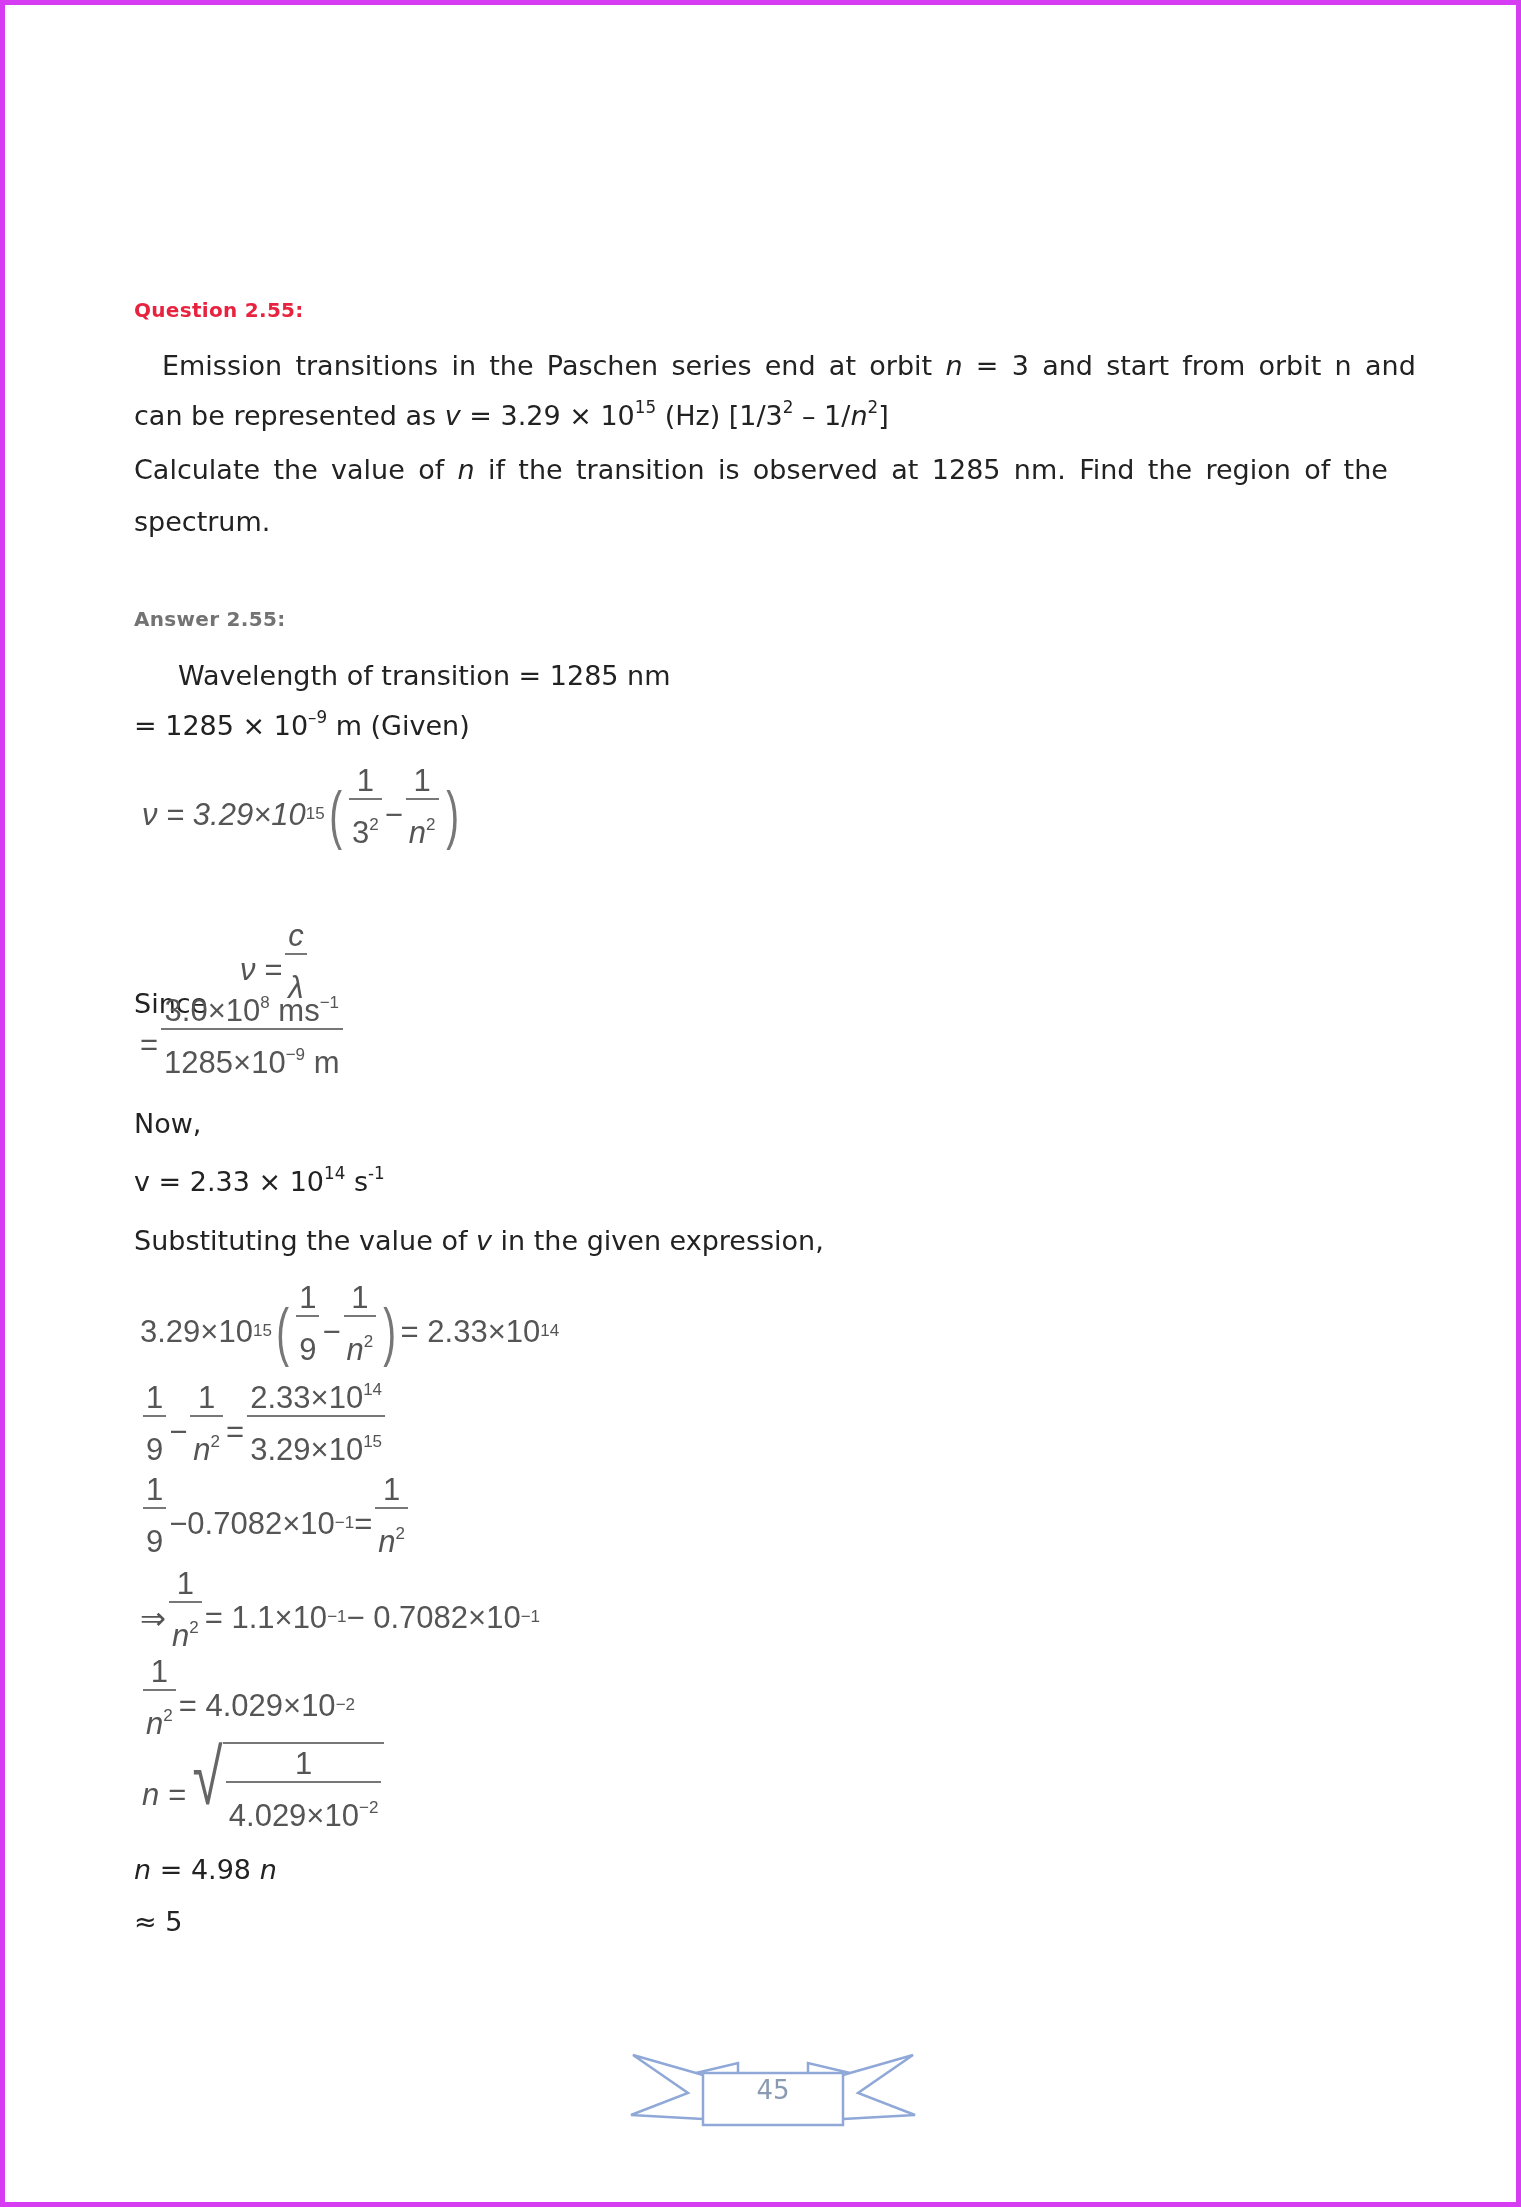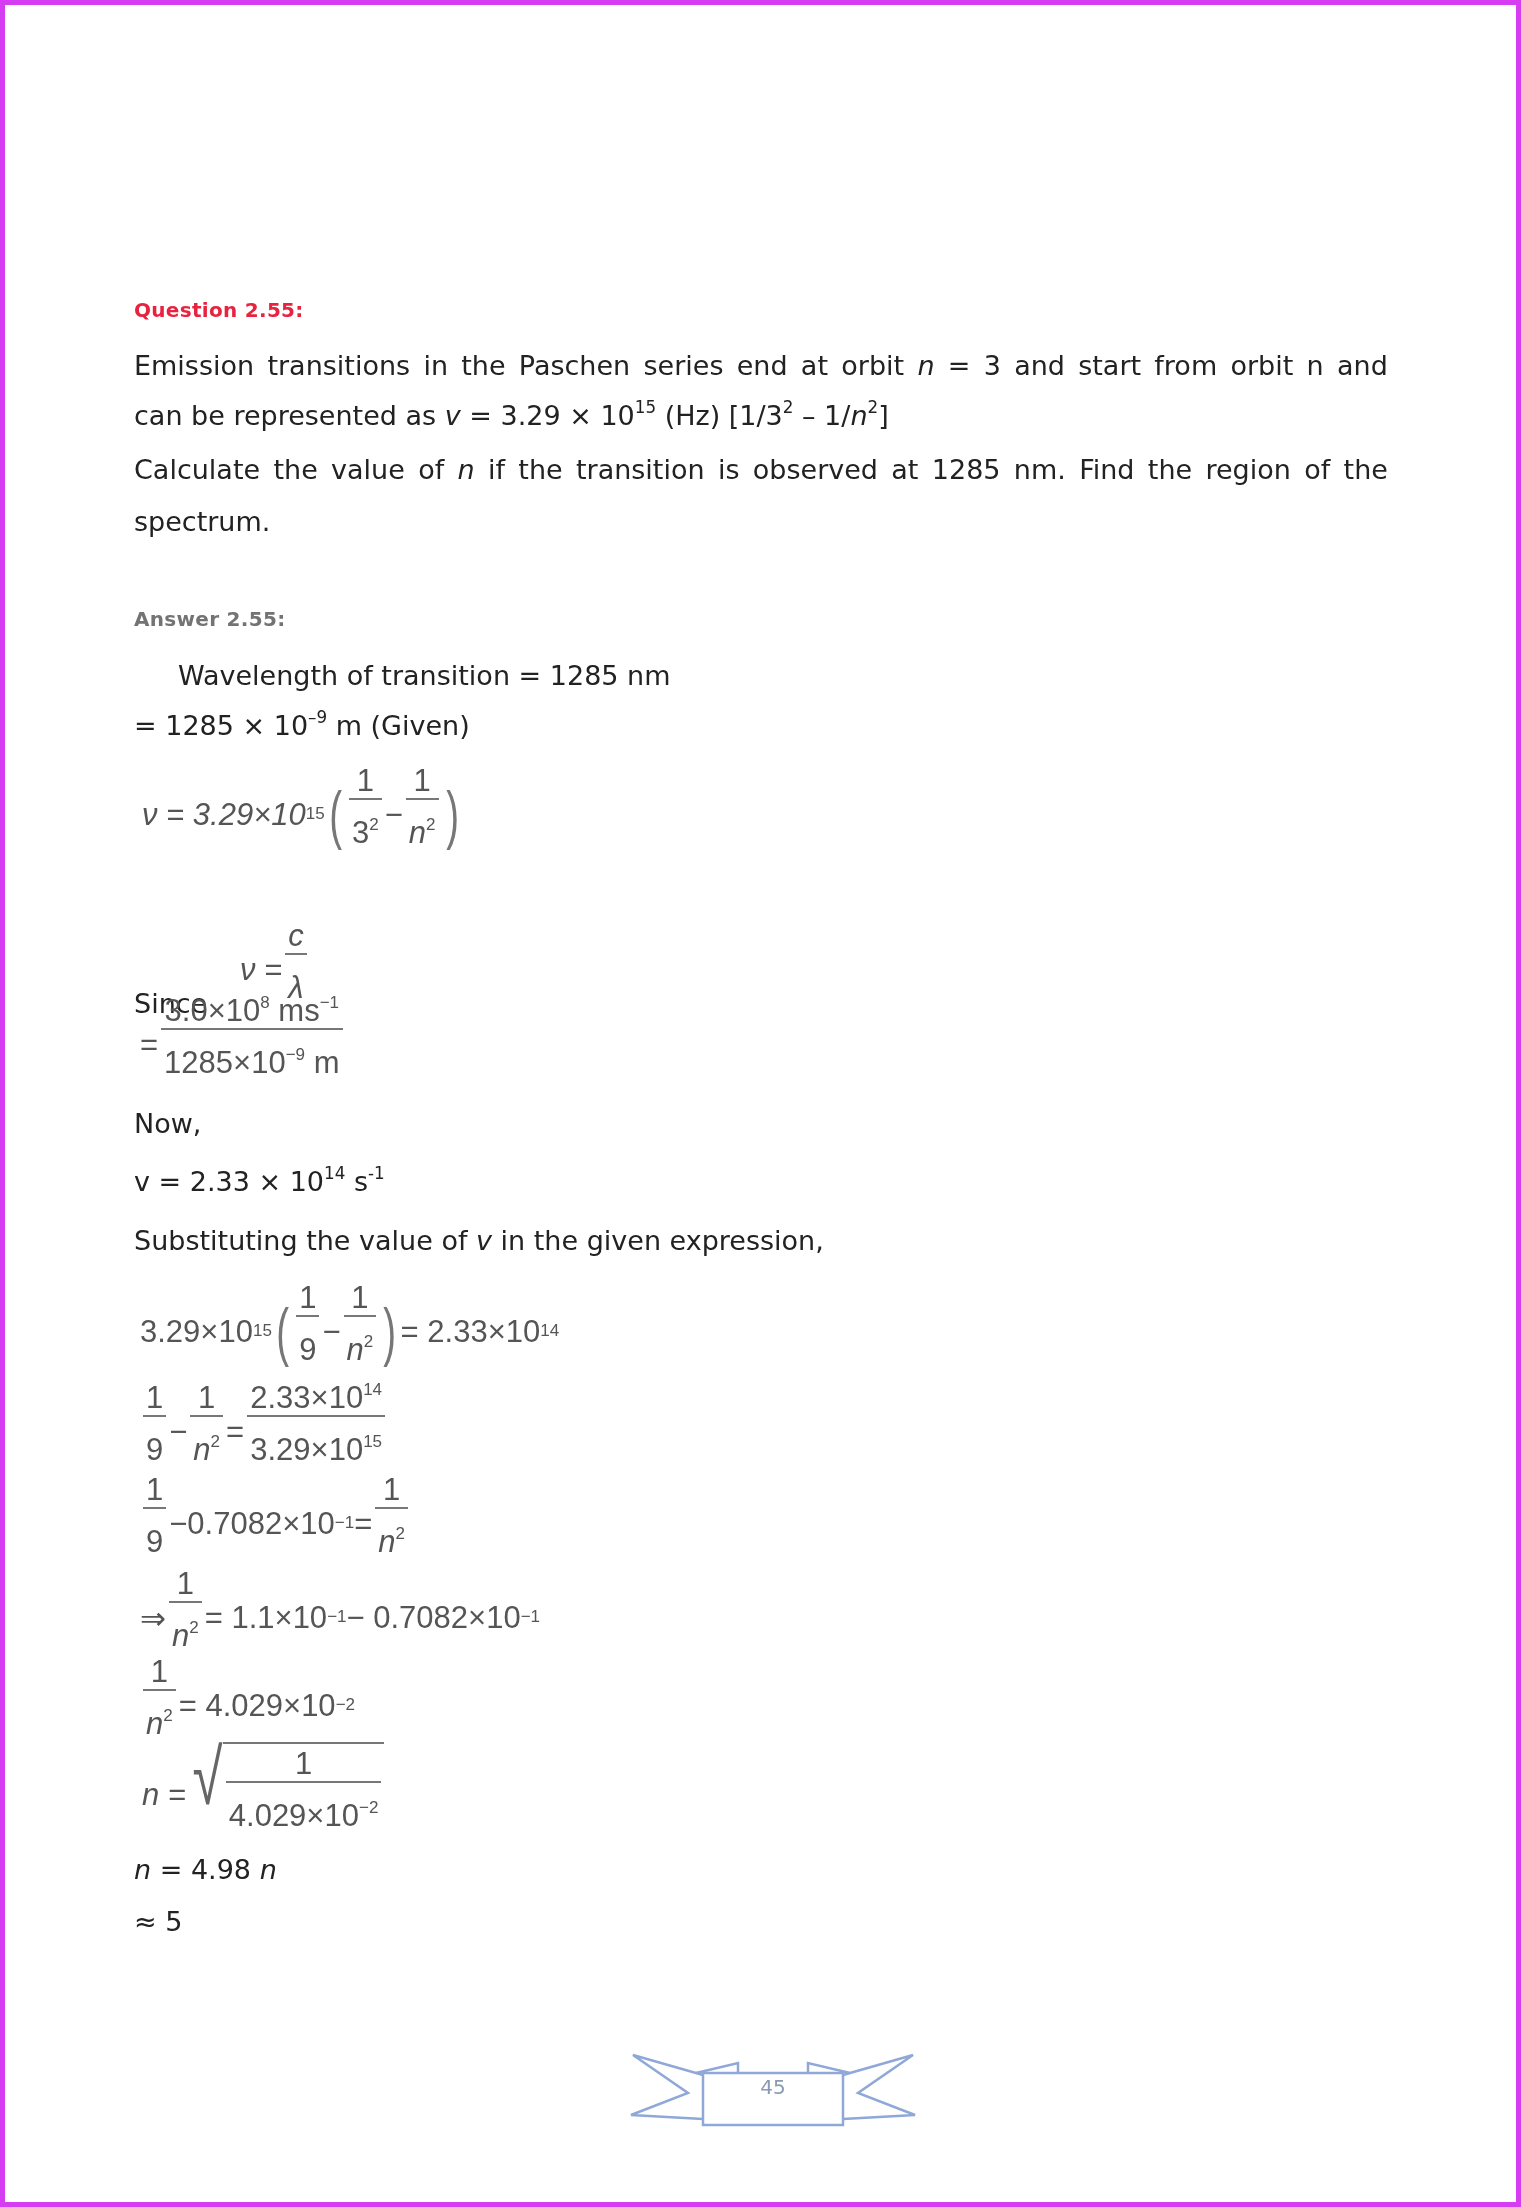--- a/index.html
+++ b/index.html
@@ -31,33 +31,33 @@
   .sqrt { display: inline-flex; align-items: stretch; }
   .sqrt .rad { font-size: 78px; line-height: 0.9; color: #666; transform: scaleX(0.7); display: inline-block; margin-right: -6px; }
   .sqrt .body { border-top: 2px solid #777; padding-top: 4px; }
 
   .footer {
     position: absolute; left: 628px; top: 2053px; width: 290px; height: 86px;
   }
   .footer svg { position: absolute; left: 0; top: 0; }
   .page-num {
     position: absolute; left: 75px; top: 22px; width: 140px; text-align: center;
-    font-family: "DejaVu Sans", sans-serif; font-size: 20px; color: #8a9ab0;
+    font-family: "DejaVu Sans", sans-serif; font-size: 26px; color: #8a9ab0;
   }
 </style>
 </head>
 <body>
 
 <div class="page-border"></div>
 
 <div class="content">
 
   <div class="abs heading q-head" style="top:298px;">Question 2.55:</div>
 
-  <div class="abs para-line" style="top:350px;" id="qline1">
+  <div class="abs para-line" style="top:350px;margin-left:28px;" id="qline1">
       <span class="w">Emission</span>
       <span class="w">transitions</span>
       <span class="w">in</span>
       <span class="w">the</span>
       <span class="w">Paschen</span>
       <span class="w">series</span>
       <span class="w">end</span>
       <span class="w">at</span>
       <span class="w">orbit</span>
       <span class="w i">n</span>

